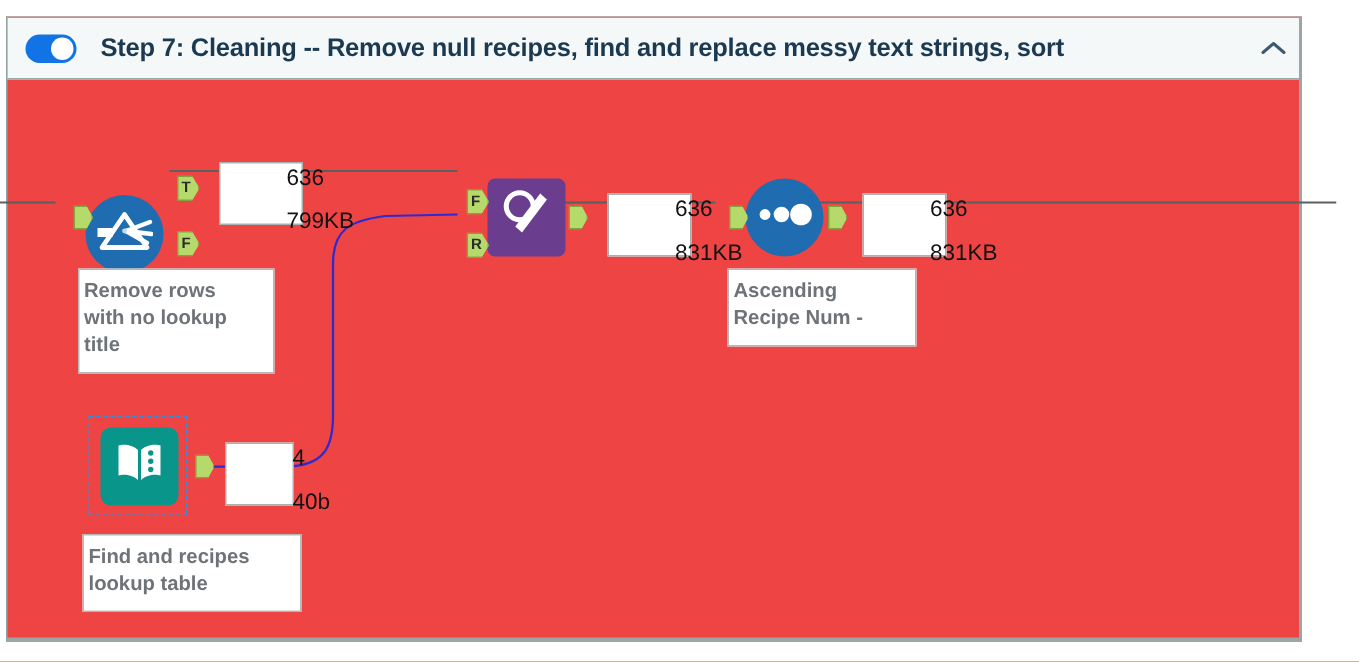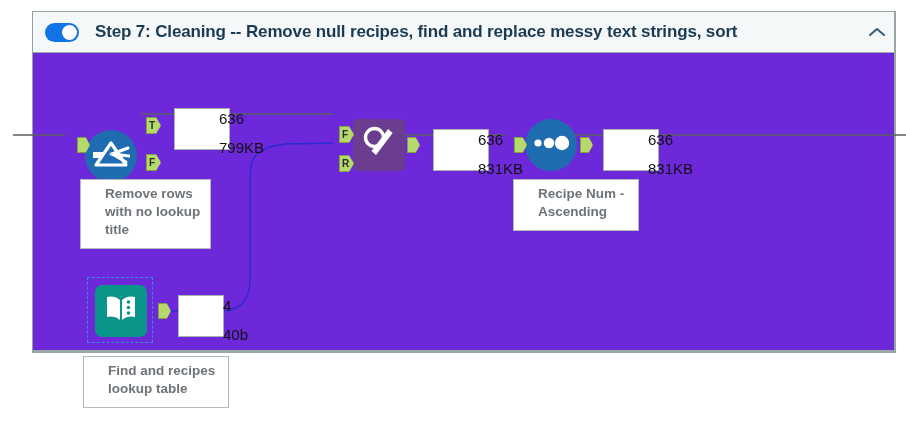--- a/index.html
+++ b/index.html
@@ -7,26 +7,26 @@
     width:906px;height:441px;
     background:#ffffff;
     font-family:"Liberation Sans", sans-serif;
     overflow:hidden;
     position:relative;
   }
 
   
   #container{
     position:absolute;
-    left:32px;top:11px;
-    width:864px;height:342px;
+    left:4px;top:11px;
+    width:864px;height:417px;
     border:1px solid #93a3a3;
     border-bottom:3px solid #9aa7a7;
     border-right:2px solid #9aa7a7;
-    background:#6d28d9;
+    background:#ef4444;
     box-sizing:border-box;
   }
 
   
   #header{
     position:absolute;left:0;top:0;
     width:100%;height:41px;
     background:#f4f8f8;
     border-bottom:1px solid #9aabab;
     box-sizing:border-box;
@@ -136,21 +136,21 @@
   
   .annot{
     position:absolute;
     background:#ffffff;
     border:1px solid #b3b8b8;
     box-sizing:border-box;
     font-size:13.5px;
     font-weight:bold;
     color:#6e7377;
     line-height:18px;
-    padding:5px 7px 4px 24px;
+    padding:5px 7px 4px 3px;
     font-family:"Liberation Sans", sans-serif;
   }
 </style>
 </head>
 <body>
 
 <div id="container">
 
   <div id="header">
     <div id="toggle">
@@ -245,22 +245,22 @@
     </div>
     <div class="anchor plain" style="left:481px;top:84px;"></div>
     <div class="anchor plain" style="left:547px;top:84px;"></div>
 
     <div class="sizebox" style="left:570px;top:76px;width:56px;height:42px;">
       <span class="r1">636</span>
       <span class="r2">831KB</span>
     </div>
 
     <div class="annot" style="left:480px;top:126px;width:126px;height:52px;">
+      <div>Ascending</div>
       <div>Recipe Num -</div>
-      <div>Ascending</div>
     </div>
 
     <div class="node" style="left:62px;top:232px;">
       <div class="sel-box"></div>
       <div class="node-teal">
         <span>
           <svg width="36" height="34" viewBox="0 0 36 34" aria-hidden="true">
             <path d="M17 8 C13 4 7 4 4 5 L4 25 C7 24 13 24 17 28 Z" fill="#ffffff"></path>
             <path d="M19 8 C23 4 29 4 32 5 L32 25 C29 24 23 24 19 28 Z" fill="#ffffff"></path>
             <circle cx="25.5" cy="10" r="1.8" fill="#09958a"></circle>

